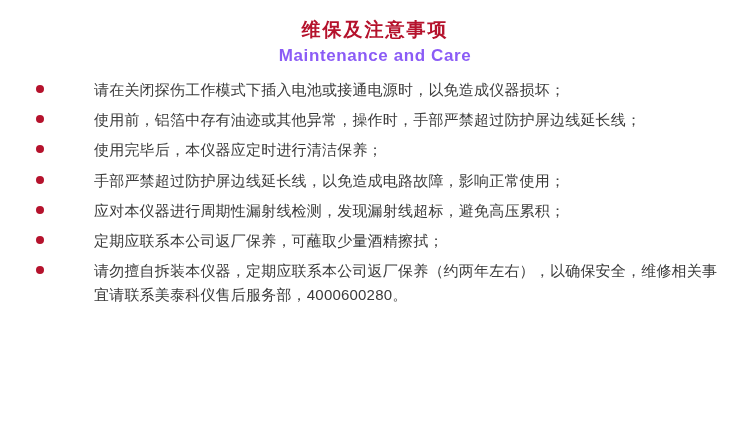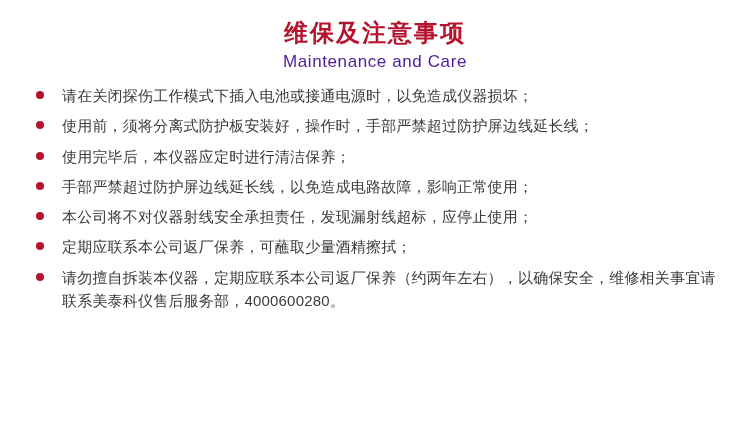--- a/index.html
+++ b/index.html
@@ -19,21 +19,21 @@
     height: 428px;
     box-sizing: border-box;
     padding: 18px 22px 10px 22px;
     position: relative;
   }
   .header {
     text-align: center;
     margin-bottom: 12px;
   }
   .title-cn {
-    font-size: 24px;
+    font-size: 19px;
     font-weight: bold;
     color: #b5122c;
     letter-spacing: 2px;
     line-height: 1.25;
     margin: 0 0 4px 0;
   }
   .title-en {
     font-size: 17px;
     color: #8a8a8a;
     font-weight: normal;
@@ -42,20 +42,21 @@
   }
   .list {
     margin: 0;
     padding: 0 6px 0 8px;
     list-style: none;
   }
   .item {
     display: flex;
     align-items: flex-start;
     margin-bottom: 7px;
+    gap: 32px;
   }
   .bullet {
     flex: 0 0 auto;
     width: 8px;
     height: 8px;
     border-radius: 50%;
     background: #b5122c;
     margin: 7px 18px 0 6px;
   }
   .item-text {
@@ -66,43 +67,43 @@
     letter-spacing: 0.2px;
   }
 </style>
 </head>
 <body>
 
 <div class="page">
 
   <div class="header">
     <h1 class="title-cn" style="color: rgb(181, 18, 44);">维保及注意事项</h1>
-    <h2 class="title-en" style="color: #4c1d95;">Maintenance and Care</h2>
+    <h2 class="title-en" style="color: #8b5cf6; font-weight: bold;">Maintenance and Care</h2>
   </div>
 
   <ul class="list">
     <li class="item">
       <span class="bullet" style="background: rgb(181, 18, 44);"></span>
       <span class="item-text">请在关闭探伤工作模式下插入电池或接通电源时，以免造成仪器损坏；</span>
     </li>
     <li class="item">
       <span class="bullet" style="background: rgb(181, 18, 44);"></span>
-      <span class="item-text">使用前，须将分离式防护板安装好，操作时，手部严禁超过防护屏边线延长线；</span>
+      <span class="item-text">使用前，铝箔中存有油迹或其他异常，操作时，手部严禁超过防护屏边线延长线；</span>
     </li>
     <li class="item">
       <span class="bullet" style="background: rgb(181, 18, 44);"></span>
       <span class="item-text">使用完毕后，本仪器应定时进行清洁保养；</span>
     </li>
     <li class="item">
       <span class="bullet" style="background: rgb(181, 18, 44);"></span>
       <span class="item-text">手部严禁超过防护屏边线延长线，以免造成电路故障，影响正常使用；</span>
     </li>
     <li class="item">
       <span class="bullet" style="background: rgb(181, 18, 44);"></span>
-      <span class="item-text">本公司将不对仪器射线安全承担责任，发现漏射线超标，应停止使用；</span>
+      <span class="item-text">应对本仪器进行周期性漏射线检测，发现漏射线超标，避免高压累积；</span>
     </li>
     <li class="item">
       <span class="bullet" style="background: rgb(181, 18, 44);"></span>
       <span class="item-text">定期应联系本公司返厂保养，可蘸取少量酒精擦拭；</span>
     </li>
     <li class="item">
       <span class="bullet" style="background: rgb(181, 18, 44);"></span>
       <span class="item-text">请勿擅自拆装本仪器，定期应联系本公司返厂保养（约两年左右），以确保安全，维修相关事宜请联系美泰科仪售后服务部，4000600280。</span>
     </li>
   </ul>

